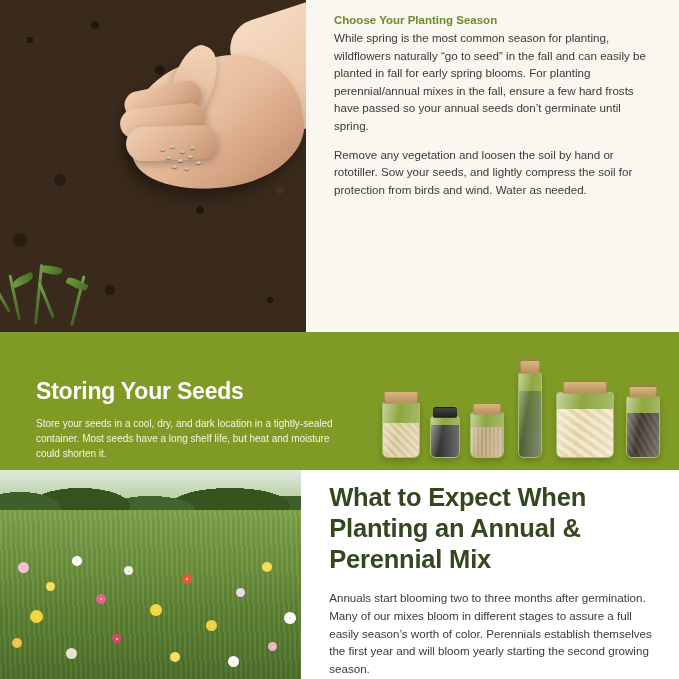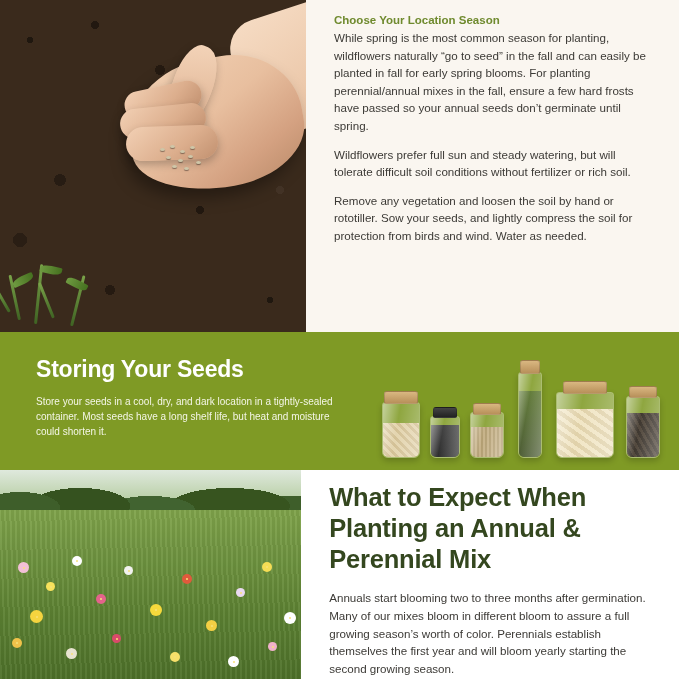--- a/index.html
+++ b/index.html
@@ -163,20 +163,21 @@
   
   .sec2 {
     position: absolute; left: 0; top: 332px;
     width: 679px; height: 138px;
     background: #7f9a25;
     display: flex;
   }
   .sec2-text {
     width: 360px;
     padding: 24px 20px 0 36px;
+    margin-top: 22px;
   }
   .h2 {
     font-size: 23px;
     font-weight: 700;
     color: #ffffff;
     margin-bottom: 11px;
     letter-spacing: -0.2px;
   }
   .body-light {
     font-size: 10px;
@@ -323,24 +324,23 @@
           <span class="seed sd7"></span>
             <span class="seed sd8"></span>
           <span class="seed sd9"></span>
             <span class="seed sd10"></span>
         </div>
       </div>
     </div>
 
     <div class="sec1-text">
 
-      <h2 class="sub">Choose Your Location Season</h2>
+      <h2 class="sub">Choose Your Planting Season</h2>
       <p class="body">While spring is the most common season for planting, wildflowers naturally “go to seed” in the fall and can easily be planted in fall for early spring blooms. For planting perennial/annual mixes in the fall, ensure a few hard frosts have passed so your annual seeds don’t germinate until spring.</p>
 
-      <p class="body">Wildflowers prefer full sun and steady watering, but will tolerate difficult soil conditions without fertilizer or rich soil.</p>
 
       <p class="body">Remove any vegetation and loosen the soil by hand or rototiller. Sow your seeds, and lightly compress the soil for protection from birds and wind. Water as needed.</p>
     </div>
   </section>
 
   <section class="sec2">
     <div class="sec2-text">
       <h2 class="h2">Storing Your Seeds</h2>
       <p class="body-light">Store your seeds in a cool, dry, and dark location in a tightly-sealed container. Most seeds have a long shelf life, but heat and moisture could shorten it.</p>
     </div>
@@ -405,17 +405,17 @@
       <div class="fl" style="left:12px;  top:168px; width:10px; height:10px; background:#f0c24a;"></div>
       <div class="fl" style="left:66px;  top:178px; width:11px; height:11px; background:#e8e3d0;"></div>
       <div class="fl" style="left:112px; top:164px; width:9px;  height:9px;  background:#d94a6a;"></div>
       <div class="fl" style="left:170px; top:182px; width:10px; height:10px; background:#f7e06a;"></div>
       <div class="fl" style="left:228px; top:186px; width:11px; height:11px; background:#ffffff;"></div>
       <div class="fl" style="left:268px; top:172px; width:9px;  height:9px;  background:#f0b2cb;"></div>
     </div>
 
     <div class="sec3-text">
       <h1 class="h3">What to Expect When Planting an Annual &amp; Perennial Mix</h1>
-      <p class="body">Annuals start blooming two to three months after germination. Many of our mixes bloom in different bloom to assure a full growing season’s worth of color. Perennials establish themselves the first year and will bloom yearly starting the second growing season.</p>
+      <p class="body">Annuals start blooming two to three months after germination. Many of our mixes bloom in different stages to assure a full easily season’s worth of color. Perennials establish themselves the first year and will bloom yearly starting the second growing season.</p>
     </div>
   </section>
 
 </div>
 
 </body></html>

